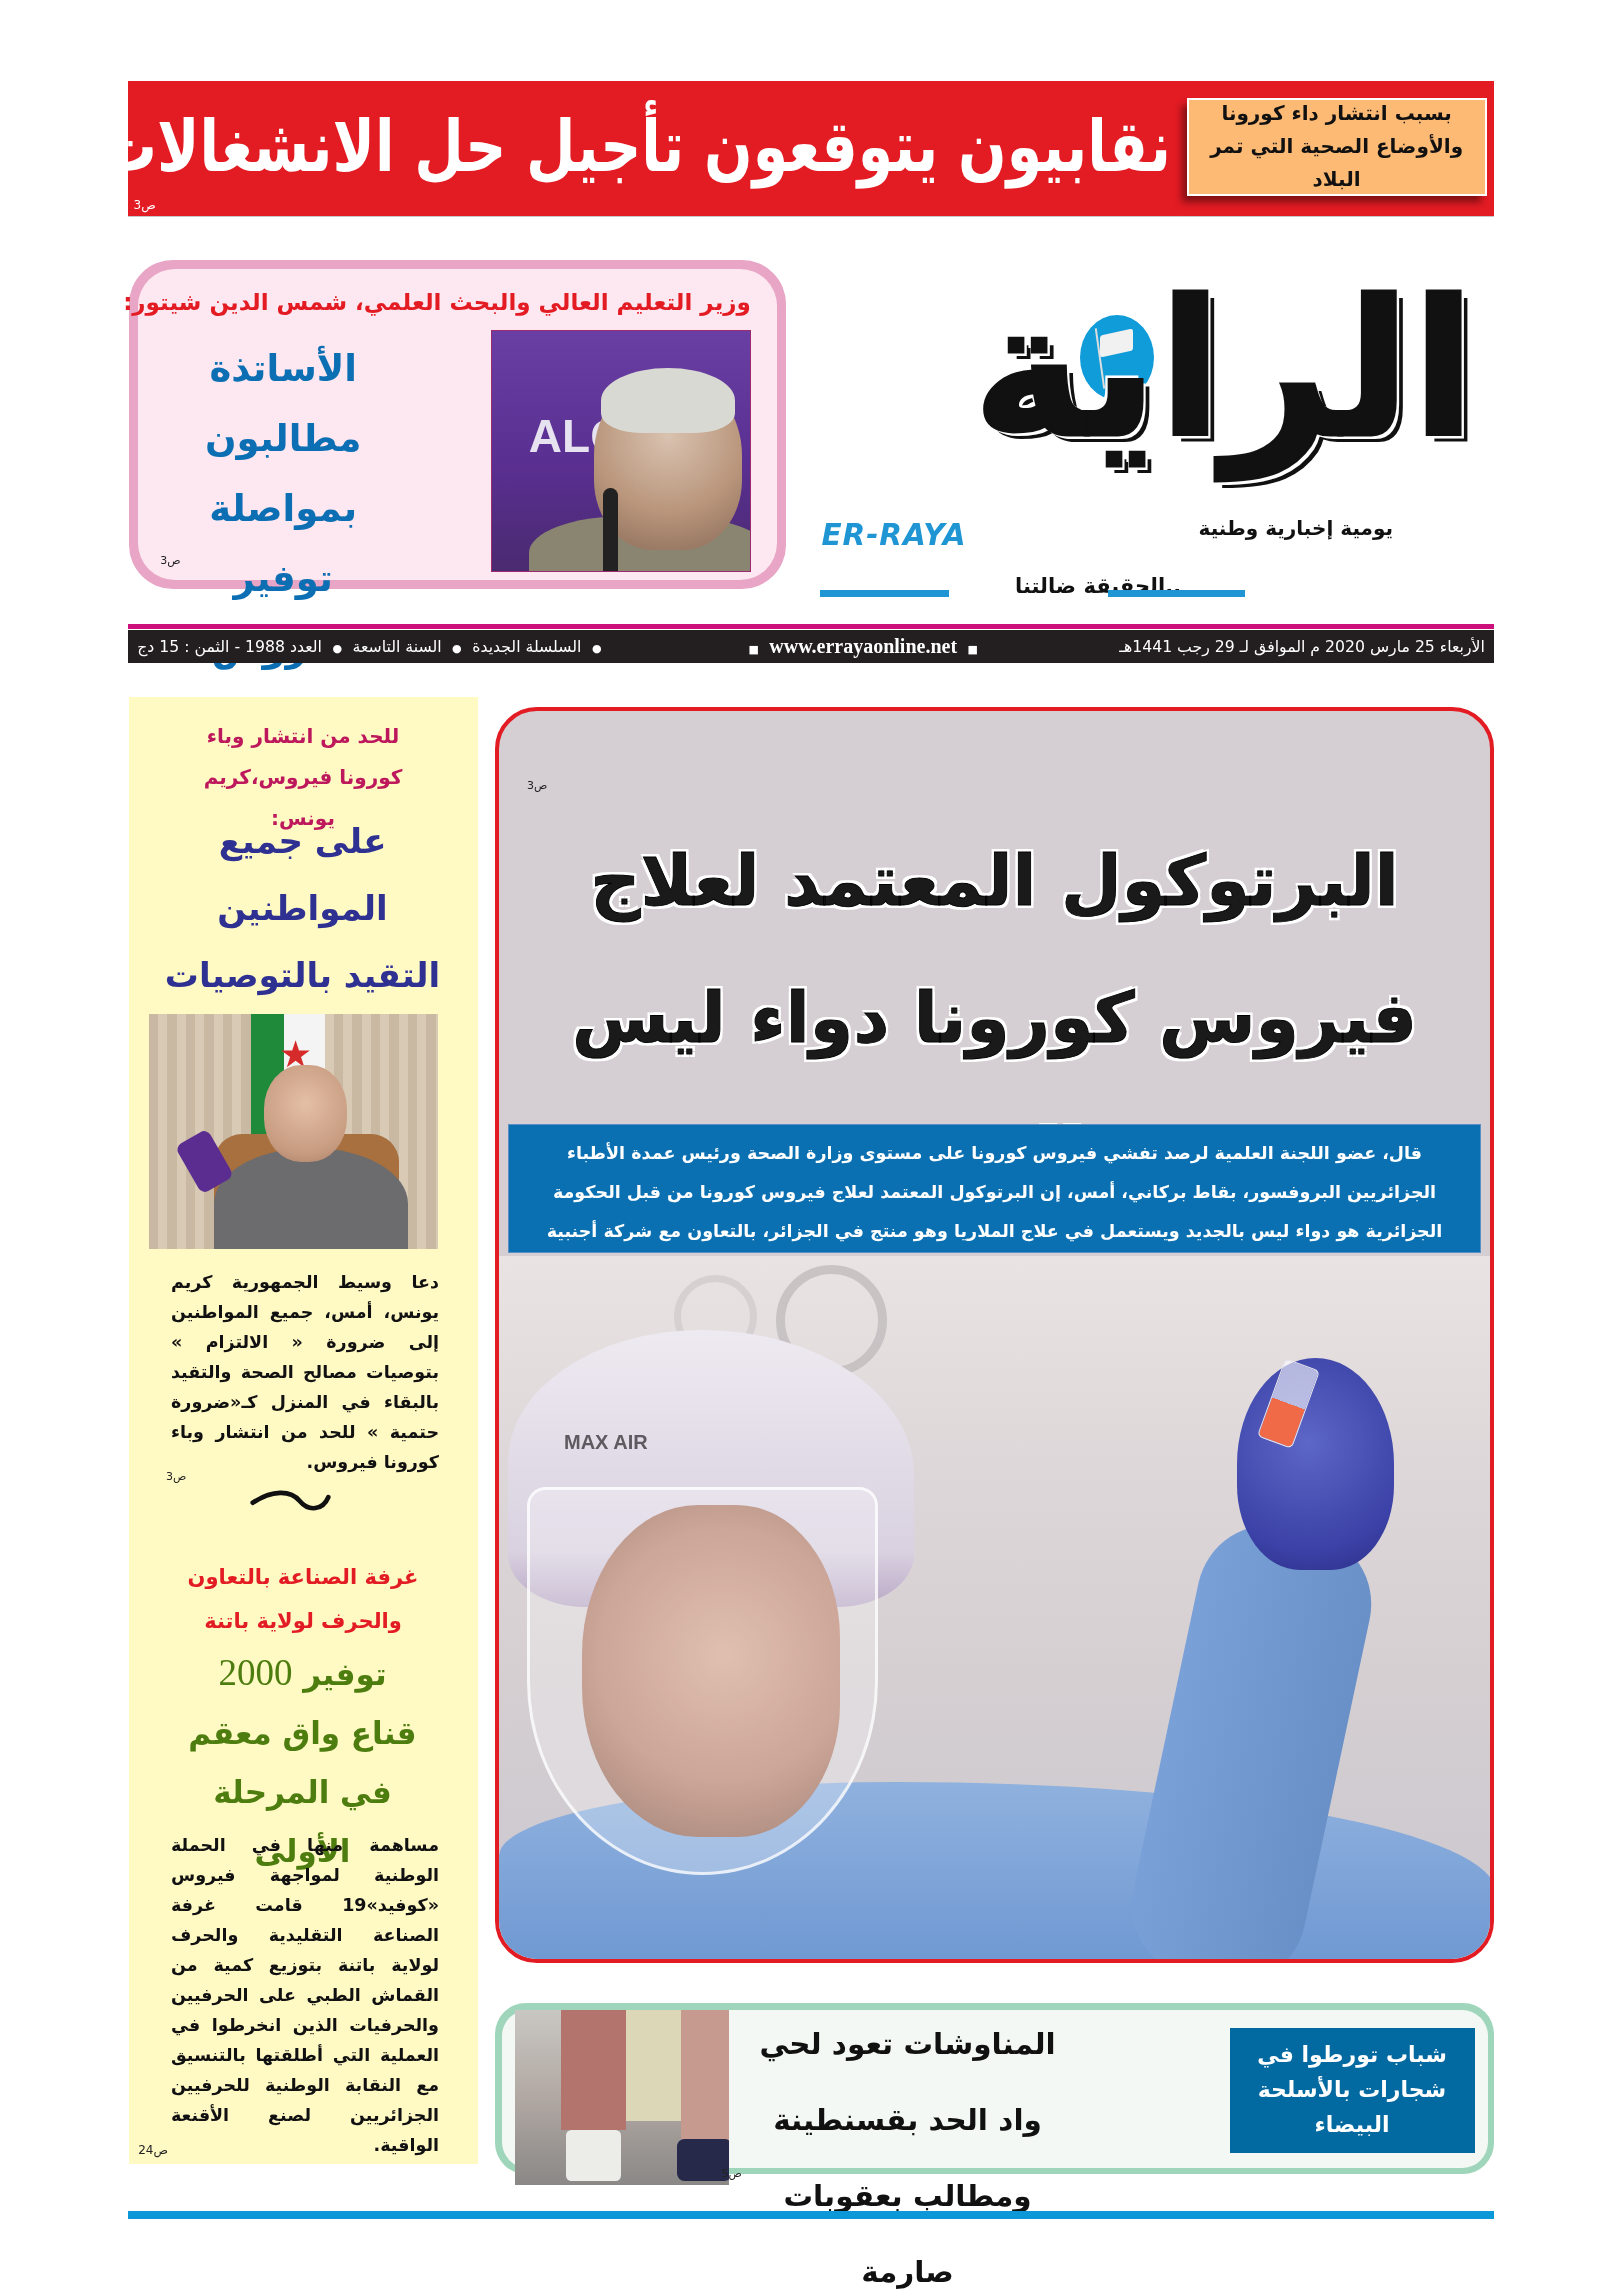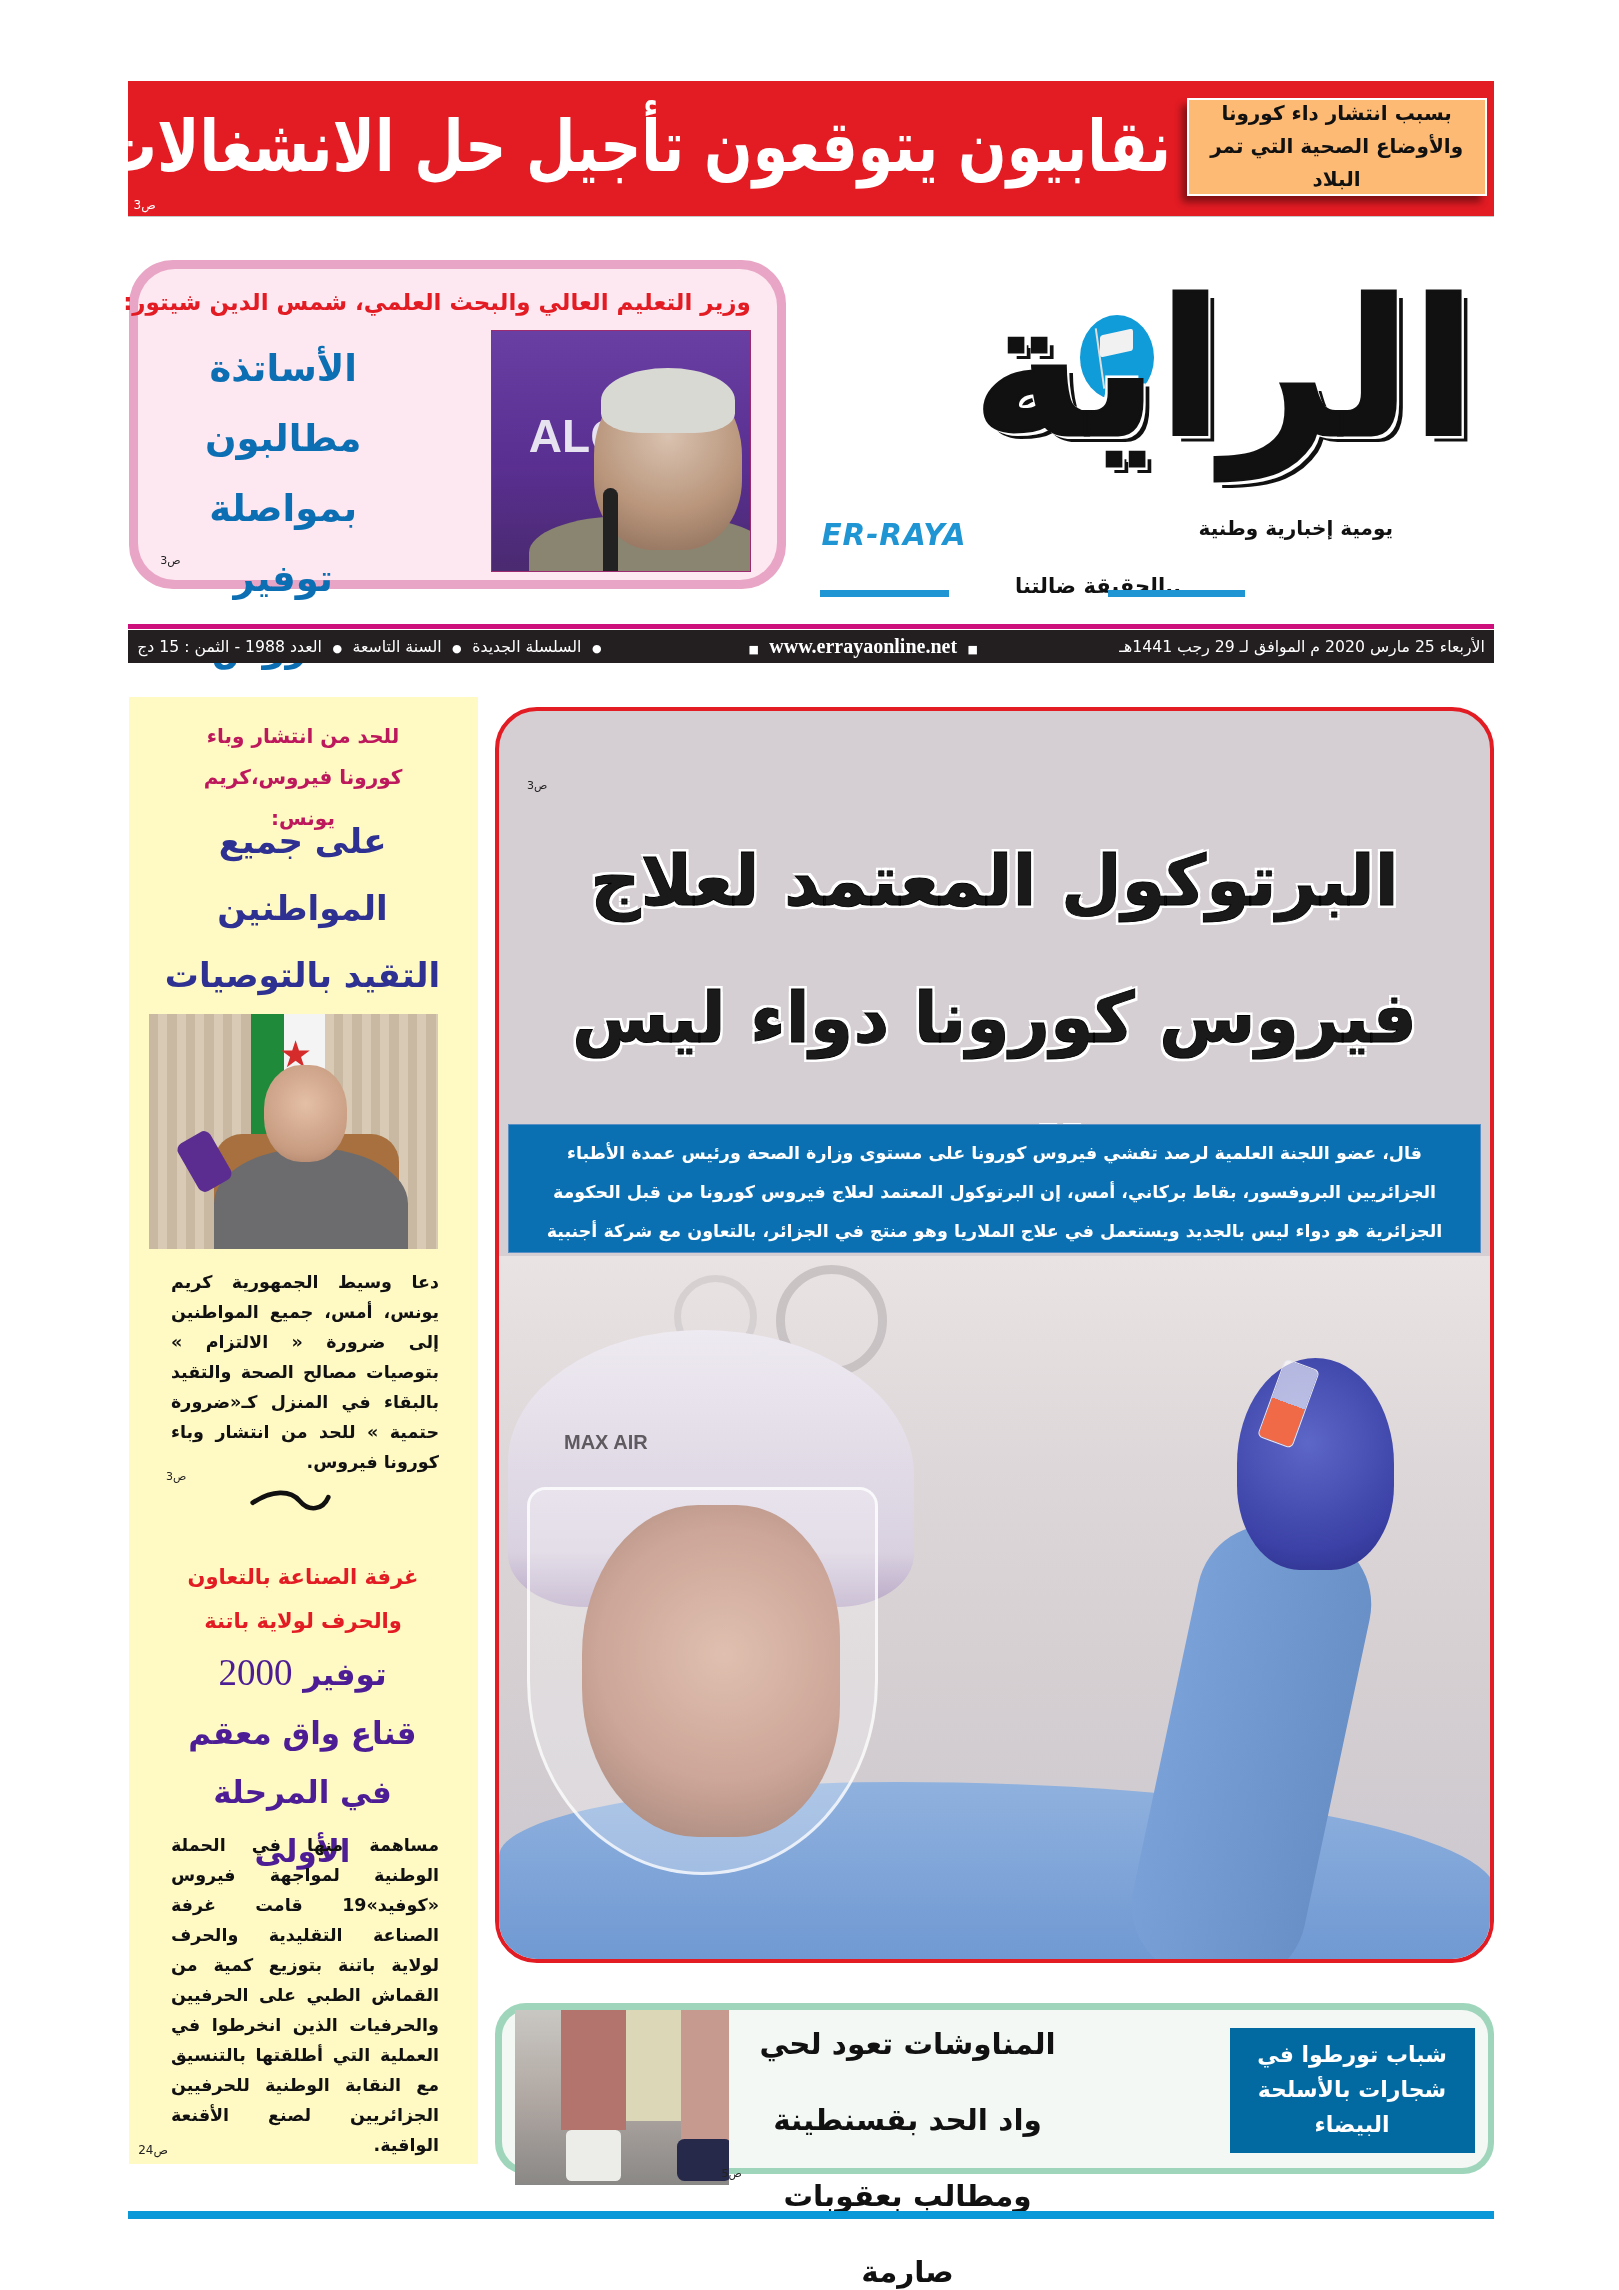--- a/index.html
+++ b/index.html
@@ -57,21 +57,21 @@
   #younes-photo .flag { position: absolute; left: 102px; top: 0; width: 74px; height: 120px; background: linear-gradient(90deg, #1e8a3a 0 45%, #f4f4f4 45% 100%); }
   #younes-photo .flag::after { content: "★"; position: absolute; left: 28px; top: 18.5px; color: #d62b2b; font-size: 37px; }
   #younes-photo .chair { position: absolute; left: 65px; top: 120px; width: 185px; height: 129px; background: #a7703e; border-radius: 28px 28px 0 0; }
   #younes-photo .face { position: absolute; left: 115px; top: 51px; width: 83px; height: 97px; border-radius: 45%; background: radial-gradient(circle at 50% 40%, #e4bfa6 0%, #c79b80 70%, #a77c63 100%); }
   #younes-photo .suit { position: absolute; left: 65px; top: 134px; width: 194px; height: 111px; background: #6c6c6e; border-radius: 50% 50% 0 0; }
   #younes-photo .mic { position: absolute; left: 37px; top: 120px; width: 37px; height: 55px; background: #5b2d91; border-radius: 7.4px; transform: rotate(-30deg); }
   #left-col .body1 { position: absolute; right: 39px; top: 570px; width: 268px; color: #111; font-weight: bold; font-size: 17.5px; line-height: 30px; text-align: justify; text-align-last: right; }
   #left-col .ref1 { position: absolute; left: 37px; top: 773px; font-size: 11px; color: #222; }
   #left-col .swash { position: absolute; left: 120px; top: 789px; width: 83px; height: 28px; }
   #left-col .k2 { position: absolute; right: 46px; top: 858px; width: 258px; color: #e31b23; font-weight: bold; font-size: 21px; line-height: 44px; text-align: center; }
-  #left-col .h2 { position: absolute; right: 37px; top: 946px; width: 277px; color: #4c1d95; font-weight: bold; font-size: 31px; line-height: 59px; text-align: center; }
+  #left-col .h2 { position: absolute; right: 37px; top: 946px; width: 277px; color: #4d7c0f; font-weight: bold; font-size: 31px; line-height: 59px; text-align: center; }
   #left-col .h2 .num { font-family: "Liberation Serif", serif; font-weight: normal; font-size: 37px; }
   #left-col .body2 { position: absolute; right: 39px; top: 1133px; width: 268px; color: #111; font-weight: bold; font-size: 17.5px; line-height: 30px; text-align: justify; text-align-last: right; }
   #left-col .ref2 { position: absolute; left: 9.2px; bottom: 7.4px; font-size: 12px; color: #222; }
 
   
   #main-story { left: 495px; top: 707px; width: 999px; height: 1256px; border: 4.6px solid #e31b23; border-radius: 42px; background: #d5ced2; overflow: hidden; }
   #main-kicker { position: absolute; right: 89px; top: 9.2px; width: 840px; height: 52px; background: #e31b23; color: #fff; font-weight: bold; font-size: 25px; line-height: 52px; text-align: center; white-space: nowrap; }
   #main-ref { position: absolute; left: 28px; top: 68px; font-size: 11px; color: #222; }
   #main-headline { position: absolute; left: 18.5px; right: 18.5px; top: 102px; color: #1a1a1a; font-weight: bold; font-size: 70px; line-height: 137px; text-align: center; -webkit-text-stroke: 0.9px #000; text-shadow: 2.8px 2.8px 0 #fff, -2.8px -2.8px 0 #fff, 2.8px -2.8px 0 #fff, -2.8px 2.8px 0 #fff; }
   #main-lede { position: absolute; left: 9.2px; right: 9.2px; top: 413px; height: 129px; background: #0a70b2; border: 1.8px solid #5a8fc3; color: #fff; font-weight: bold; font-size: 17.5px; line-height: 39px; padding: 9.2px 16.6px; text-align: center; }

